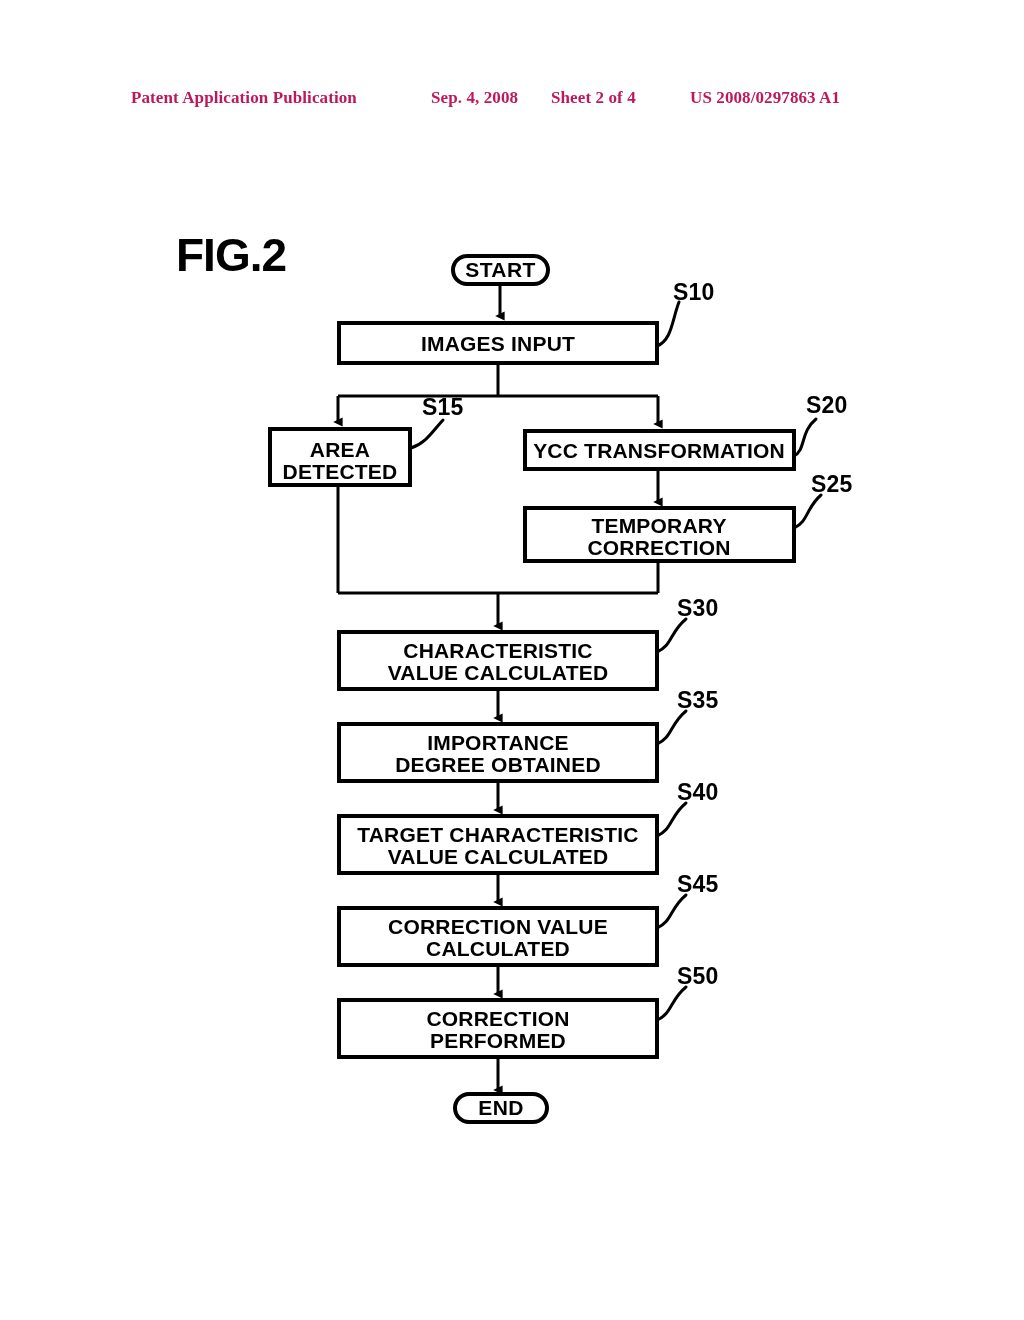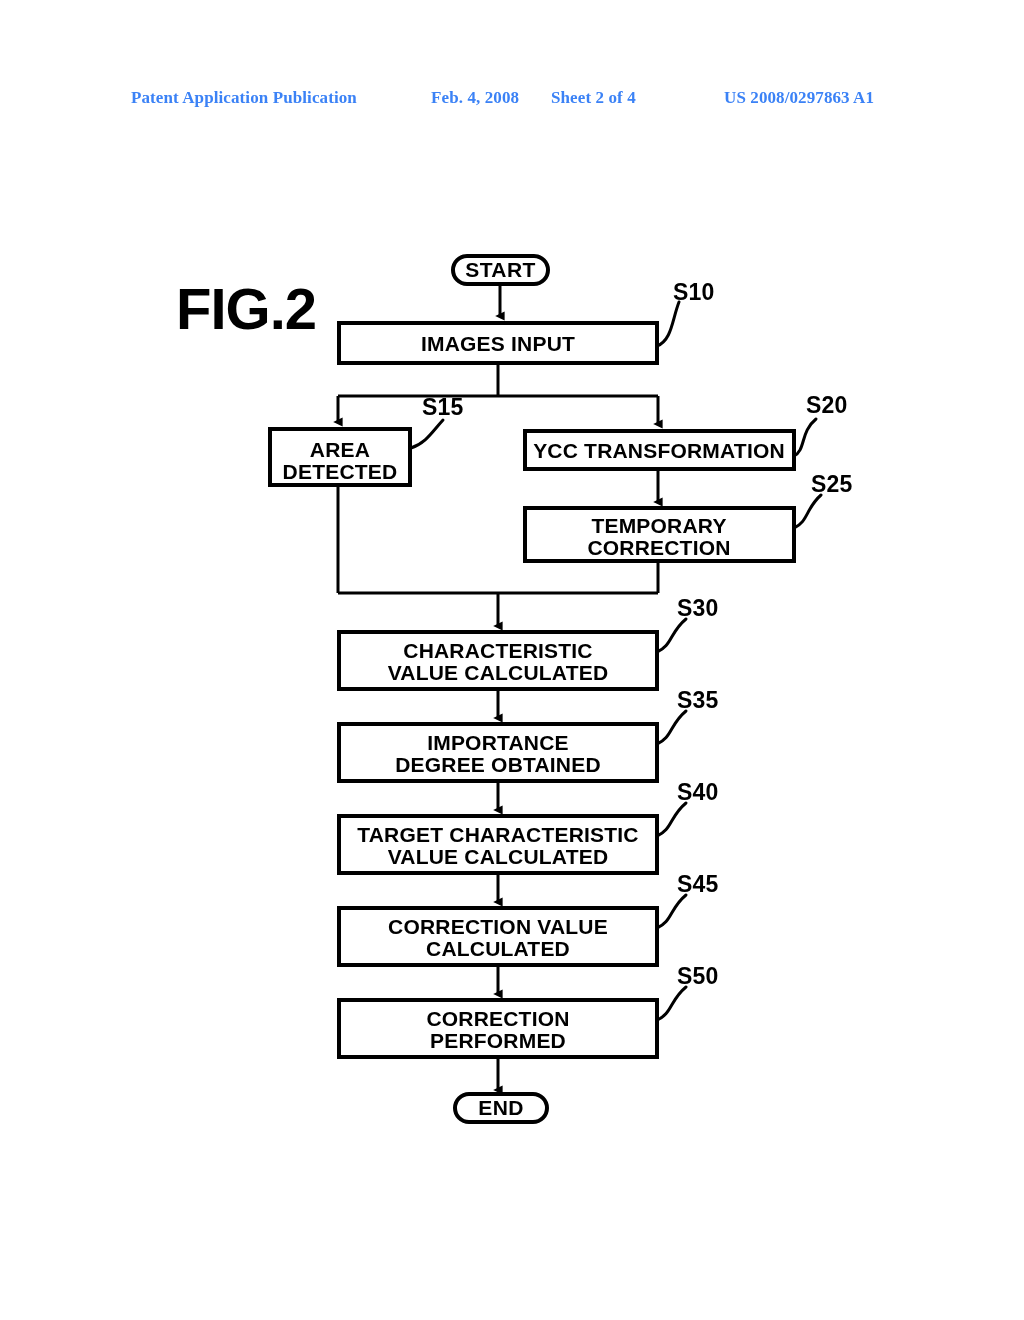--- a/index.html
+++ b/index.html
@@ -27,40 +27,39 @@
   .doc-header {
     position: absolute;
     left: 0;
     top: 88px;
     width: 1024px;
     height: 26px;
     font-family: "Liberation Serif", serif;
     font-weight: bold;
     font-size: 17px;
     letter-spacing: 0.1px;
-    color: #3b82f6;
+    color: #be185d;
     white-space: nowrap;
   }
   .doc-header span { position: absolute; top: 0; }
   .hdr-pub   { left: 131px; }
   .hdr-date  { left: 431px; }
   .hdr-sheet { left: 551px; }
-  .hdr-num   { left: 724px; }
+  .hdr-num   { left: 690px; }
 
   
   .fig-label {
     position: absolute;
     left: 176px;
     top: 228px;
     font-family: "Liberation Sans", sans-serif;
     font-weight: bold;
-    font-size: 58px;
+    font-size: 46px;
     letter-spacing: -1px;
     color: #000;
-    margin-top: 47px;
   }
 
   
   .flow {
     position: absolute;
     left: 0;
     top: 0;
     width: 1024px;
     height: 1320px;
   }
@@ -106,21 +105,21 @@
     stroke-linecap: round;
   }
 </style>
 </head>
 <body>
 
 <div class="page">
 
   <div class="doc-header">
     <span class="hdr-pub">Patent Application Publication</span>
-    <span class="hdr-date">Feb. 4, 2008</span>
+    <span class="hdr-date">Sep. 4, 2008</span>
     <span class="hdr-sheet">Sheet 2 of 4</span>
     <span class="hdr-num">US 2008/0297863 A1</span>
   </div>
 
   <div class="fig-label">FIG.2</div>
 
   <svg class="flow" viewBox="0 0 1024 1320">
     <defs>
       <marker id="arrowhead" markerWidth="11" markerHeight="11" refX="5" refY="5.2" orient="auto" markerUnits="userSpaceOnUse">
         <path d="M0.6,0.6 L9.4,0.6 L5,10 Z" fill="#000000"></path>

